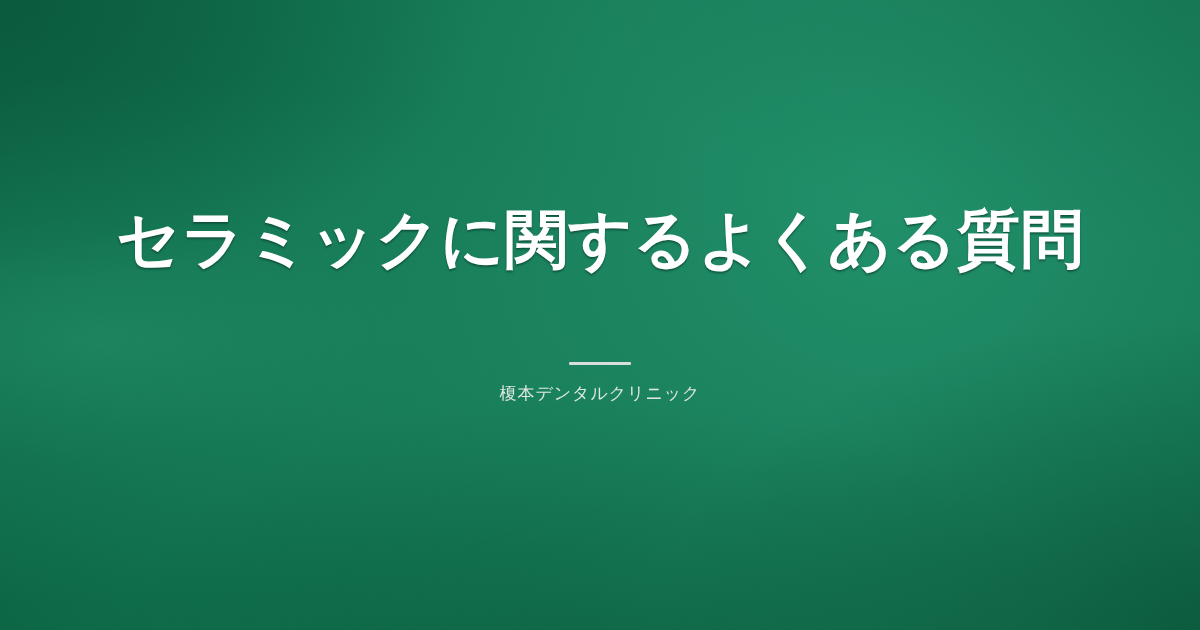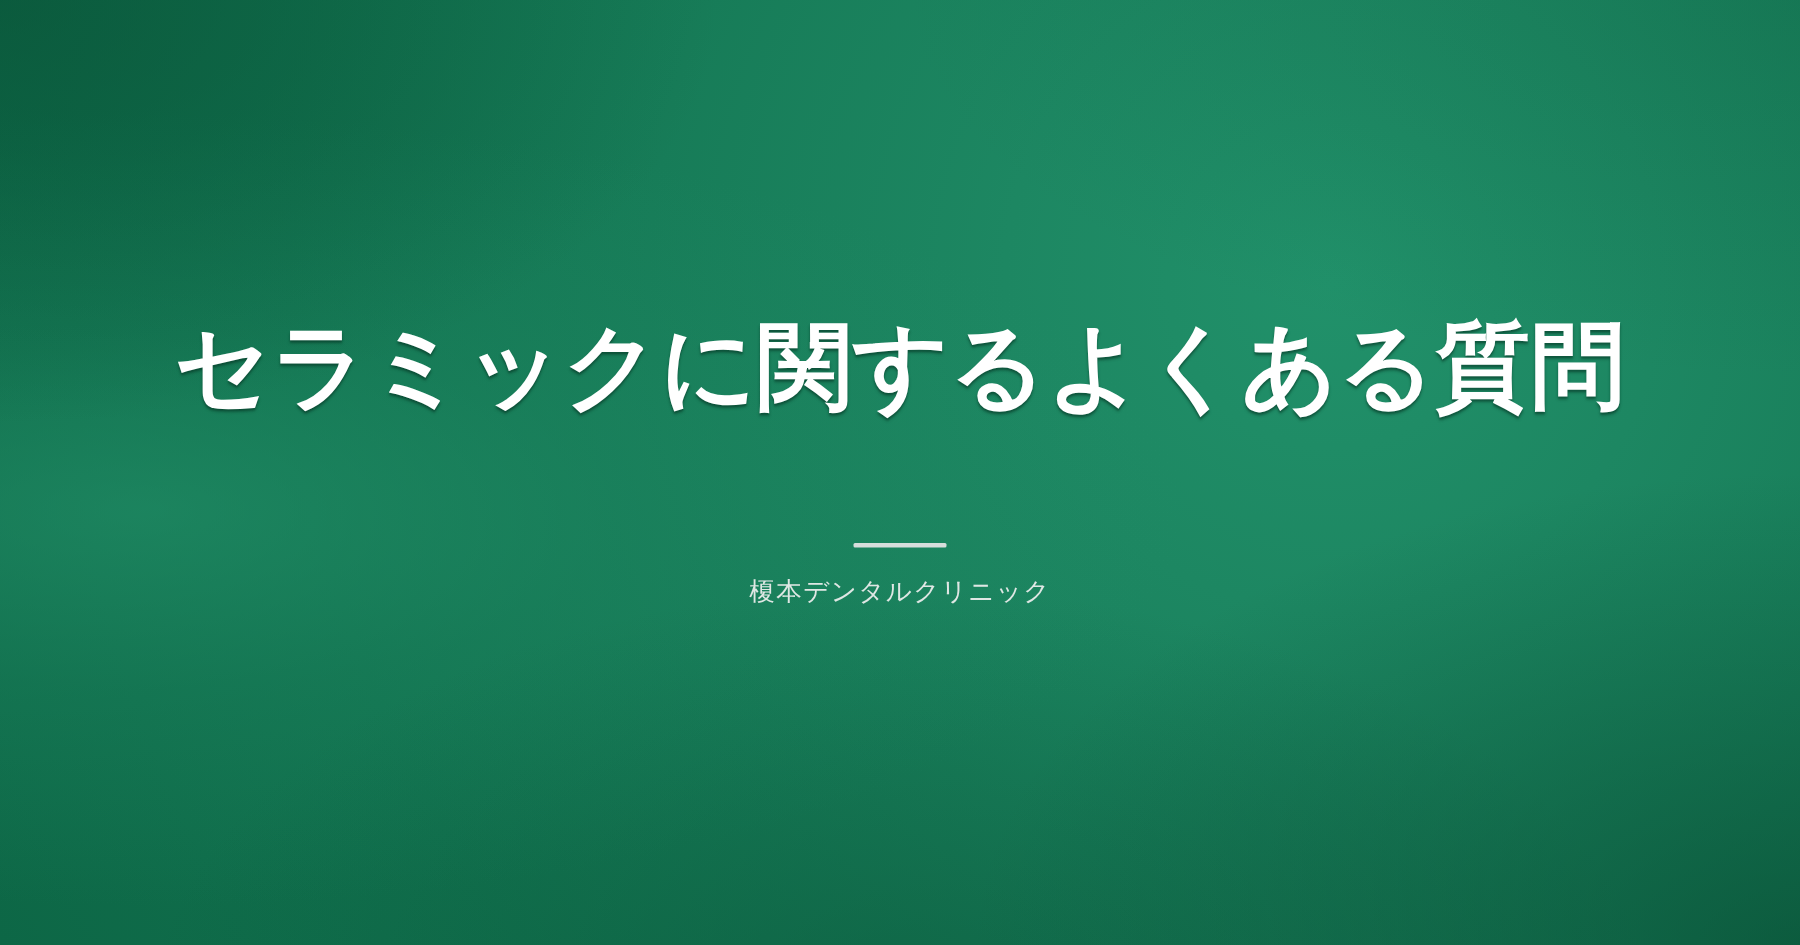--- a/index.html
+++ b/index.html
@@ -21,20 +21,21 @@
     position: relative;
     width: 1200px;
     height: 630px;
     box-sizing: border-box;
     display: flex;
     flex-direction: column;
     align-items: center;
     justify-content: center;
     overflow: hidden;
     isolation: isolate;
+    font-family: Liberation Mono, monospace;
   }
 
   
   .bg-base {
     position: absolute;
     inset: 0;
     background: #137a53;
     z-index: 0;
   }
 

